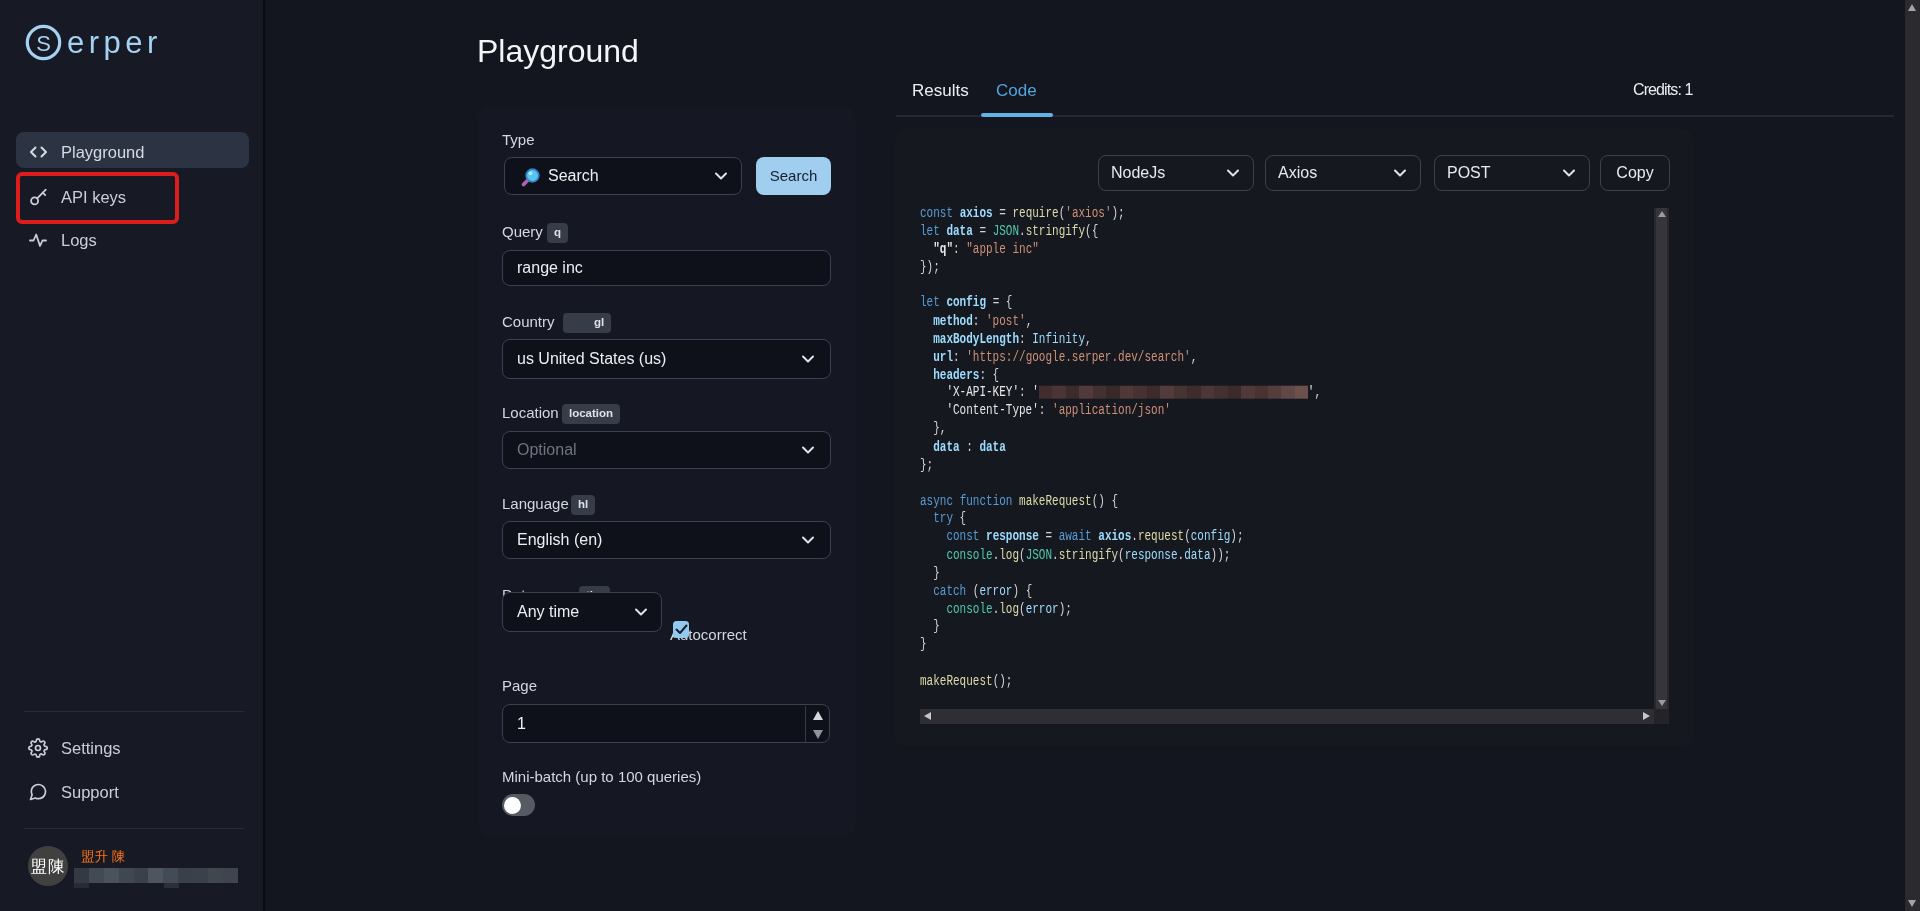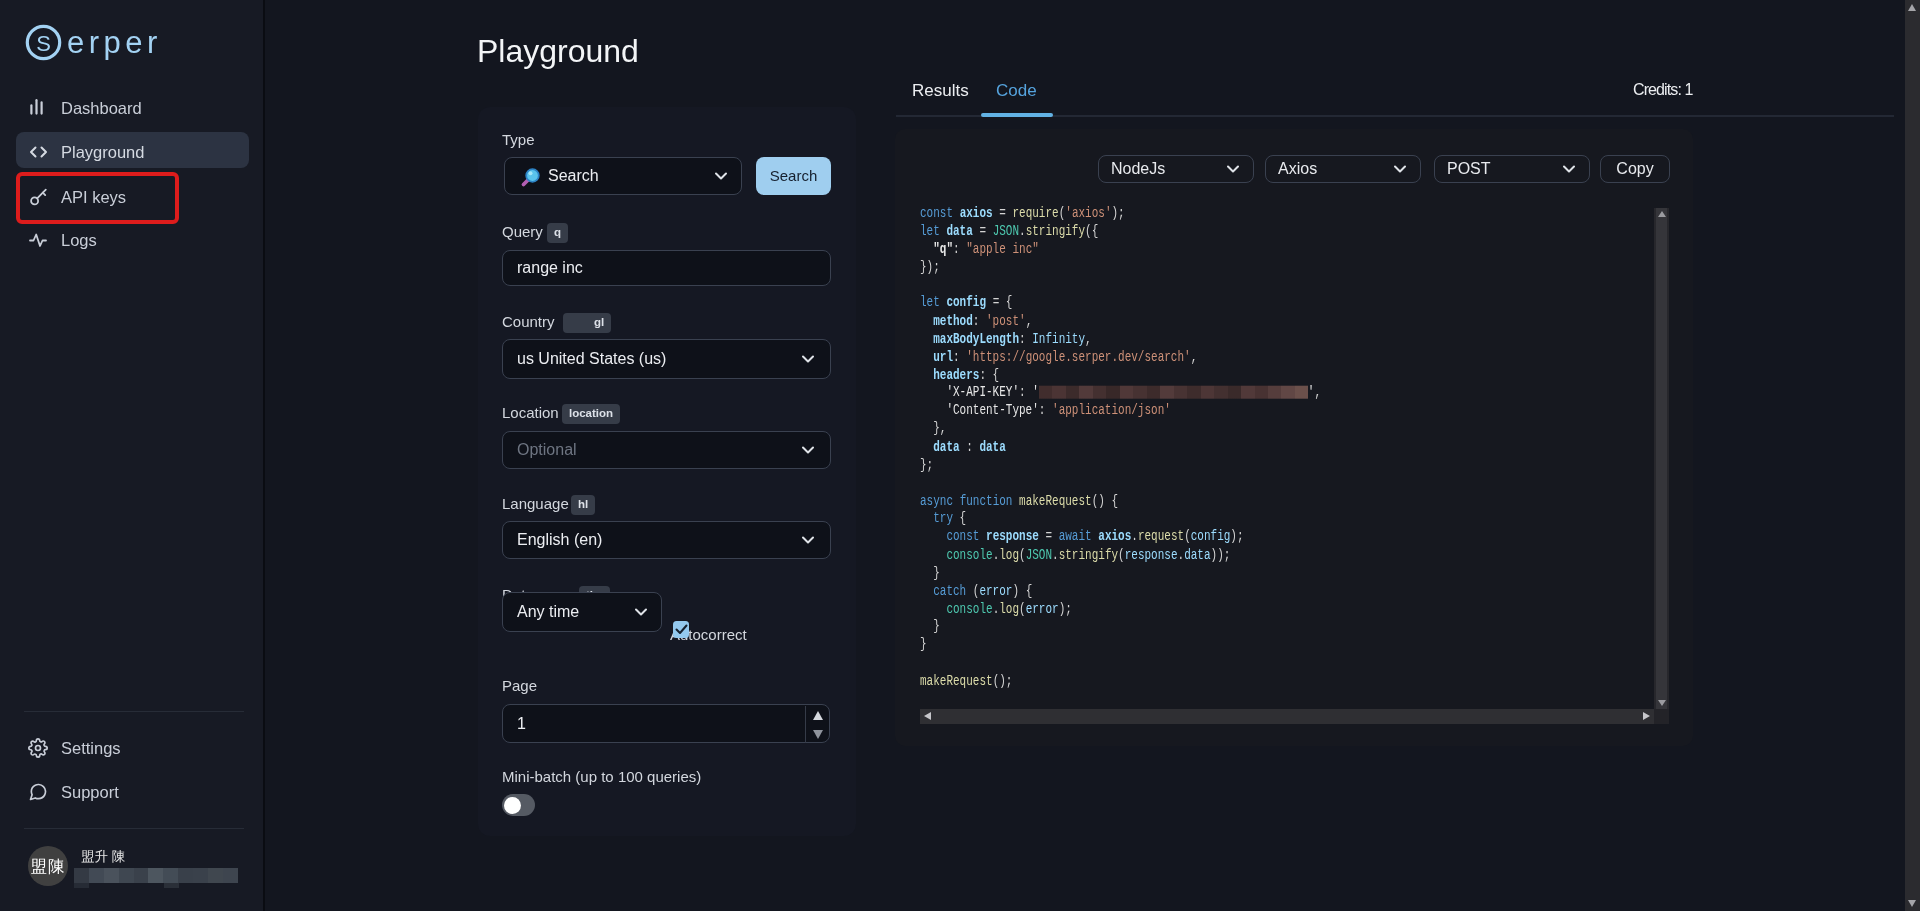--- a/index.html
+++ b/index.html
@@ -19,21 +19,21 @@
   
   #panel { position:absolute; left:478px; top:107px; width:378px; height:729px; background:#151823; border-radius:12px; }
   .flabel { position:absolute; color:#d3d7de; font-size:15px; }
   .badge { position:absolute; background:#363c48; color:#dde1e8; font-size:11.5px; font-weight:700; border-radius:4px; padding:4px 7px; line-height:1; }
   .ctl { position:absolute; background:#0e1119; border:1px solid #3a4150; border-radius:8px; color:#eceef2; font-size:16px; }
   .ctl .val { position:absolute; left:14px; top:50%; transform:translateY(-50%); white-space:nowrap; }
   .chev { position:absolute; top:50%; transform:translateY(-50%); }
 
   
   #codepanel { position:absolute; left:895px; top:129px; width:798px; height:617px; background:#16181f; border-radius:10px; }
-  .csel { position:absolute; top:155px; height:28px; border:1px solid #3a4150; border-radius:8px; color:#e8eaee; font-size:16px; }
+  .csel { position:absolute; top:155px; height:36px; border:1px solid #3a4150; border-radius:8px; color:#e8eaee; font-size:16px; }
   .csel .val { position:absolute; left:12px; top:50%; transform:translateY(-50%); }
 
   pre { position:absolute; left:920px; top:205px; font-family:"Liberation Mono", monospace; font-size:11px; line-height:13.846px; transform:scaleY(1.3); transform-origin:0 0; color:#d4d4d4; }
   .kw { color:#569cd6; }
   .vr { color:#9cdcfe; font-weight:700; }
   .vn { color:#9cdcfe; }
   .fn { color:#dcdcaa; }
   .cl { color:#4ec9b0; }
   .st { color:#ce9178; }
   .wh { color:#e8e8e8; }
@@ -50,28 +50,20 @@
   <div id="sidebar">
     <svg class="abs" style="left:24px;top:23px;" width="40" height="40" viewBox="0 0 40 40">
       <circle cx="19.5" cy="19.5" r="16.2" fill="none" stroke="#a3d2f3" stroke-width="3.2"></circle>
       <text x="19.5" y="27.5" font-family="Liberation Sans" font-size="22" fill="#a3d2f3" text-anchor="middle">S</text>
     </svg>
     <div class="abs" style="left:67px;top:25px;color:#a3d2f3;font-size:31px;letter-spacing:4.5px;">erper</div>
 
     <div class="navpill"></div>
     <div class="redbox"></div>
 
-    <div class="navitem" style="top:88px;">
-      <svg class="ic" width="17" height="18" viewBox="0 0 20 20" fill="none" stroke="#c9ced8" stroke-width="2.6" stroke-linecap="round">
-        <path d="M4 16.5 V7"></path>
-          <path d="M10 16.5 V0.8"></path>
-          <path d="M16 16.5 V3.5"></path>
-      </svg>
-      <div class="tx">Dashboard</div>
-    </div>
     <div class="navitem" style="top:132px;color:#d5dae2;">
       <svg class="ic" width="21" height="20" viewBox="0 0 21 20" fill="none" stroke="#d5dae2" stroke-width="2" stroke-linecap="round" stroke-linejoin="round">
         <path d="M7.5 5.5 L3 10 L7.5 14.5"></path>
           <path d="M13.5 5.5 L18 10 L13.5 14.5"></path>
       </svg>
       <div class="tx">Playground</div>
     </div>
     <div class="navitem" style="top:177px;">
       <svg class="ic" width="21" height="21" viewBox="0 0 21 21" fill="none" stroke="#c9ced8" stroke-width="1.8" stroke-linecap="round">
         <circle cx="6.6" cy="14.4" r="3.5"></circle>
@@ -99,21 +91,21 @@
     <div class="navitem" style="top:772px;">
       <svg class="ic" width="20" height="20" viewBox="0 0 24 24" fill="none" stroke="#c9ced8" stroke-width="2" stroke-linecap="round" stroke-linejoin="round">
         <path d="M21 11.5a8.38 8.38 0 0 1-.9 3.8 8.5 8.5 0 0 1-7.6 4.7 8.38 8.38 0 0 1-3.8-.9L3 21l1.9-5.7a8.38 8.38 0 0 1-.9-3.8 8.5 8.5 0 0 1 4.7-7.6 8.38 8.38 0 0 1 3.8-.9h.5a8.48 8.48 0 0 1 8 8v.5z"></path>
       </svg>
       <div class="tx">Support</div>
     </div>
 
     <div class="sdiv" style="top:828px;"></div>
 
     <div class="abs" style="left:28px;top:846px;width:40px;height:40px;border-radius:50%;background:#404040;color:#fff;font-size:16.5px;text-align:center;line-height:40px;letter-spacing:1px;">盟陳</div>
-    <div class="abs" style="left:81px;top:848px;color:#e5e5e5;font-size:13.5px;">盟升 陳</div>
+    <div class="abs" style="left:81px;top:848px;color:#f97316;font-size:13.5px;">盟升 陳</div>
     <div class="abs" style="left:74px;top:868px;width:164px;height:15px;background:linear-gradient(90deg,#343a44 0 15px,#424a55 0 30px,#4a525c 0 45px,#3f4751 0 60px,#3a414b 0 74px,#4d565f 0 89px,#434c56 0 104px,#39404a 0 119px,#3a414b 0 134px,#40474f 0 149px,#3e454f 0 164px);"></div>
     <div class="abs" style="left:74px;top:883px;width:15px;height:5px;background:#262b35;"></div>
     <div class="abs" style="left:164px;top:883px;width:15px;height:5px;background:#2a2f38;"></div>
   </div>
 
   <div class="abs" style="left:477px;top:33px;color:#f3f5f7;font-size:32px;font-weight:500;">Playground</div>
 
   <div id="panel">
     <div class="flabel" style="left:24px;top:24px;">Type</div>
     <div class="ctl" style="left:26px;top:50px;width:238px;height:38px;">

